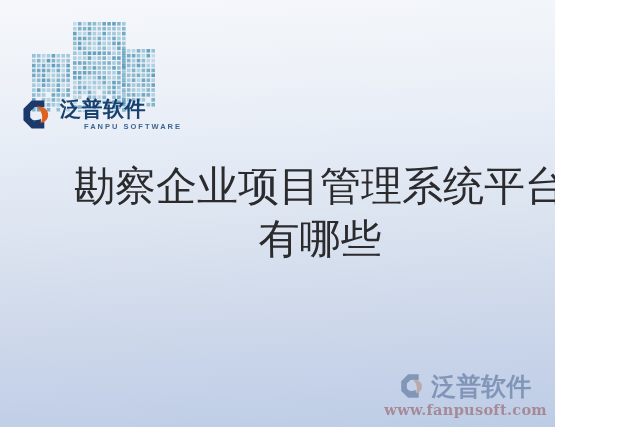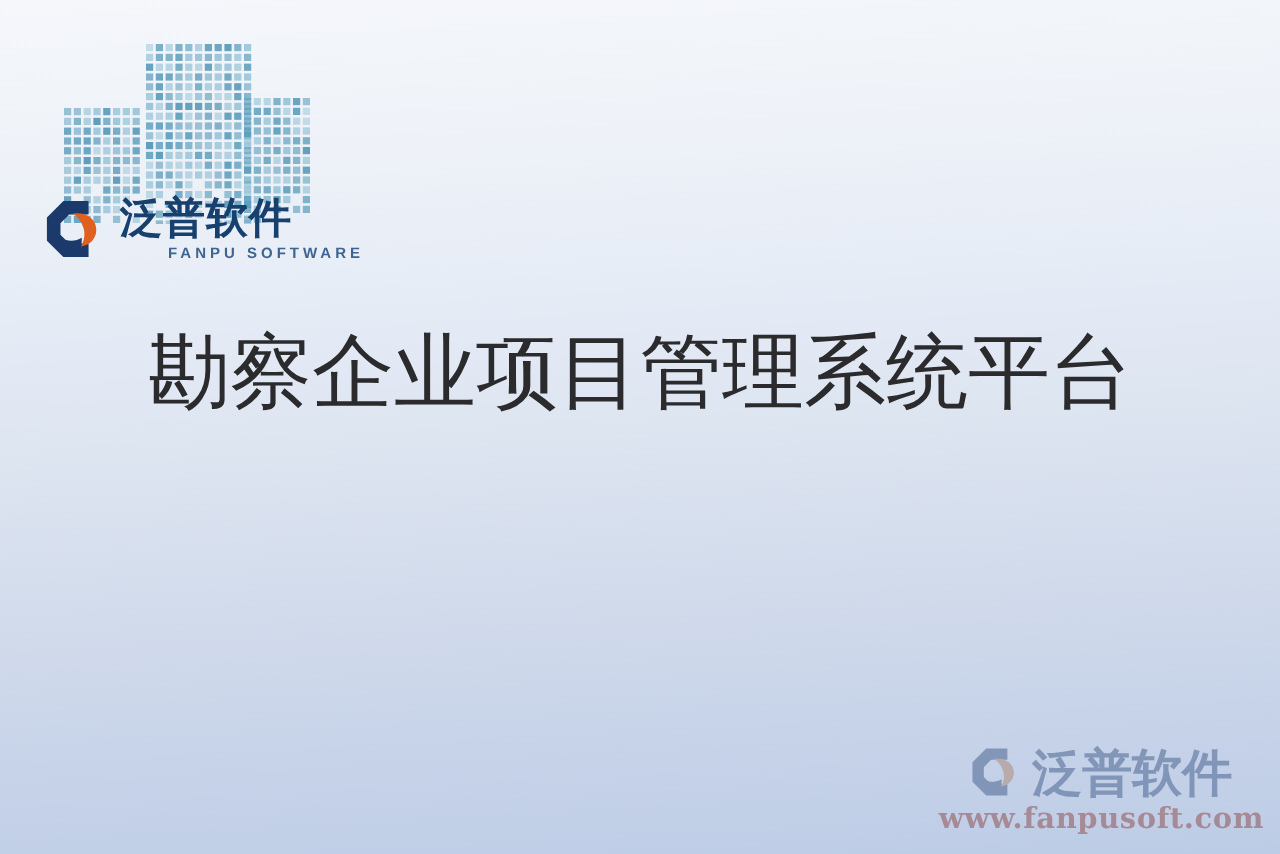--- a/index.html
+++ b/index.html
@@ -3,21 +3,21 @@
 <meta charset="utf-8">
 <style>
   html, body {
     margin: 0;
     padding: 0;
     background: #ffffff;
   }
 
   #stage {
     position: relative;
-    width: 640px;
+    width: 555px;
     height: 427px;
     overflow: hidden;
     font-family: "Liberation Sans", "DejaVu Sans", sans-serif;
     
     background: linear-gradient(177deg,
         #f5f7fb 0%,
         #eef2f8 18%,
         #e6ecf6 34%,
         #dde5f1 50%,
         #d3dcec 66%,
@@ -538,20 +538,21 @@
       </svg>
     </span>
     <span class="brand-words">
       <span class="brand-cn">泛普软件</span>
       <span class="brand-en">FANPU SOFTWARE</span>
     </span>
   </div>
 
   <div id="headline">
     <span class="hl-line">勘察企业项目管理系统平台</span>
+    <span class="hl-line">有哪些</span>
   </div>
 
   <div id="watermark">
     <div class="wm-row">
       <span class="wm-mark">
         <svg viewBox="0 0 64 64" xmlns="http://www.w3.org/2000/svg" aria-hidden="true">
           <path d="M46 3 H20 L3 20 V44 L20 61 H46 L46 47 H26 L17 38 V26 L26 17 H46 Z" fill="#46618e"></path>
           <path d="M30 16 C44 14 54 22 54 33 C54 42 47 49 38 50 C42 44 43 36 40 29 C38 23 34 19 30 16 Z" fill="#b08a76"></path>
           <path d="M38 50 C31 51 25 48 22 43 C28 45 34 44 39 41 C39 44 39 47 38 50 Z" fill="#46618e"></path>
         </svg>

